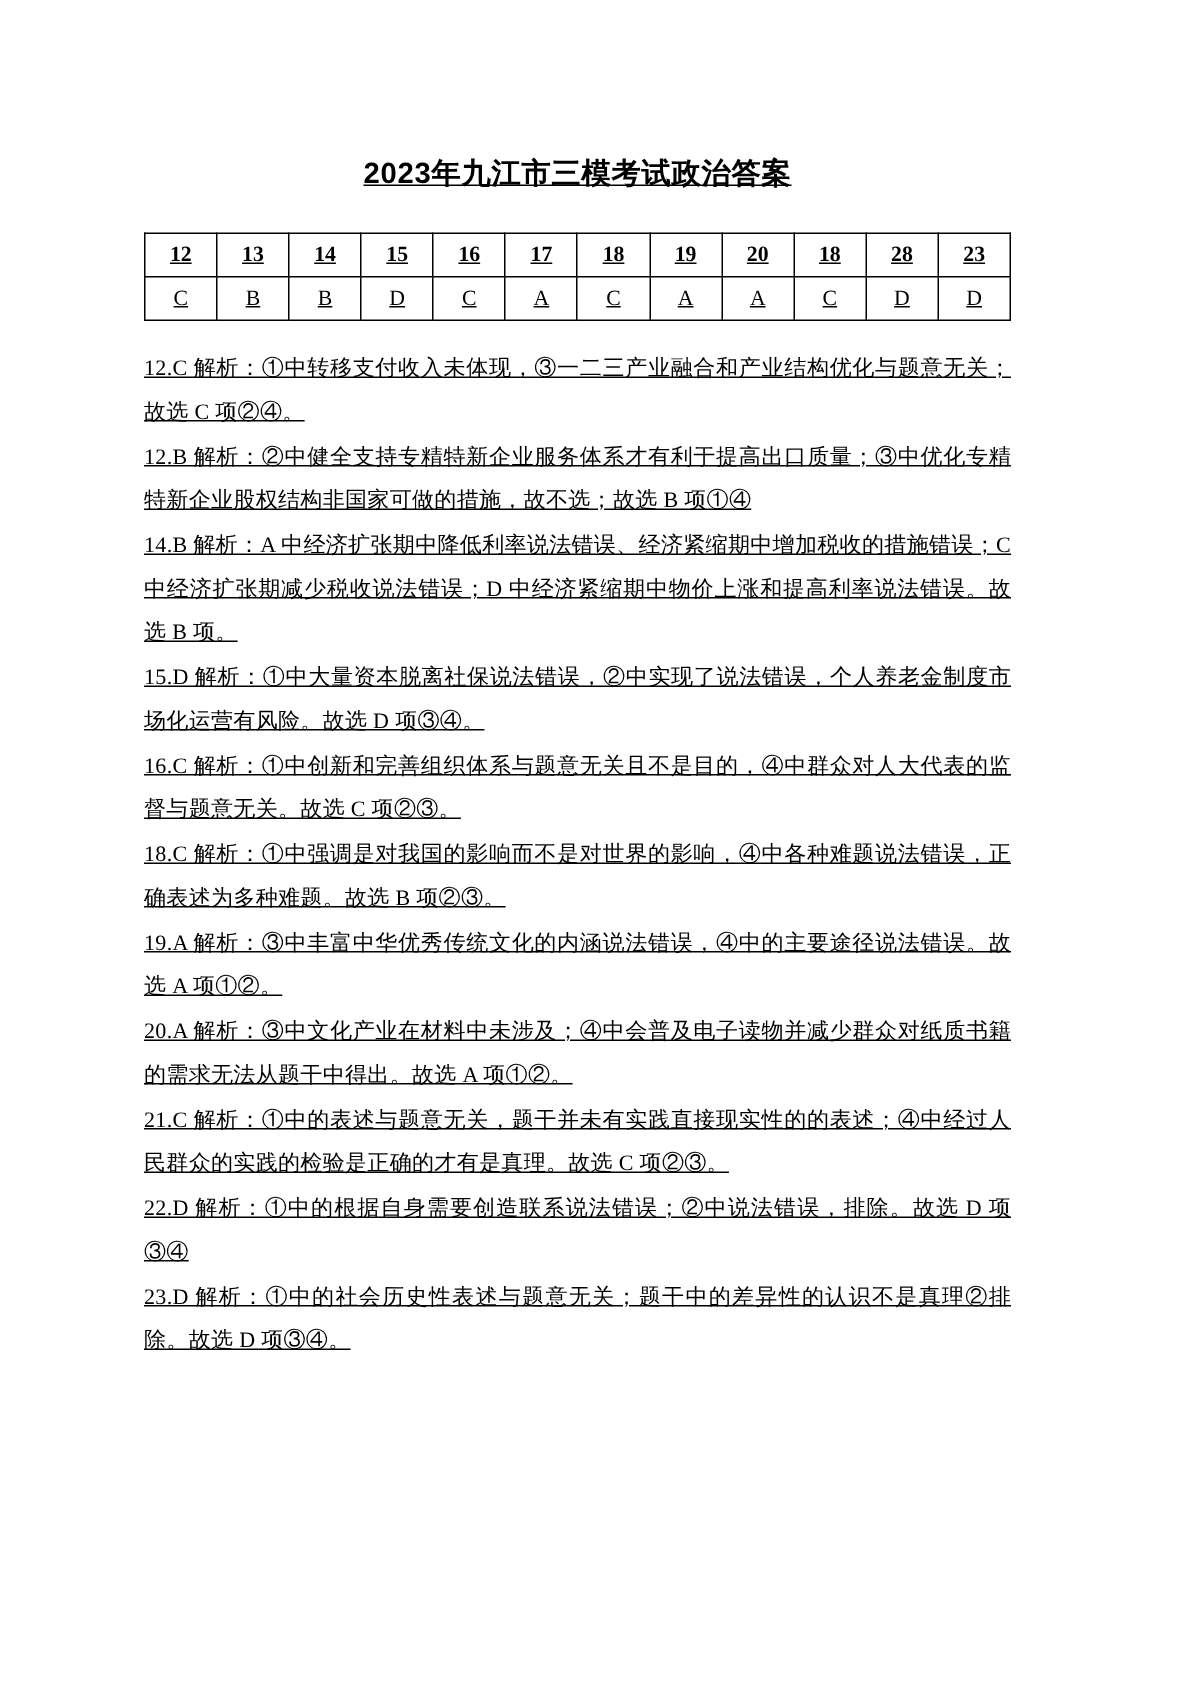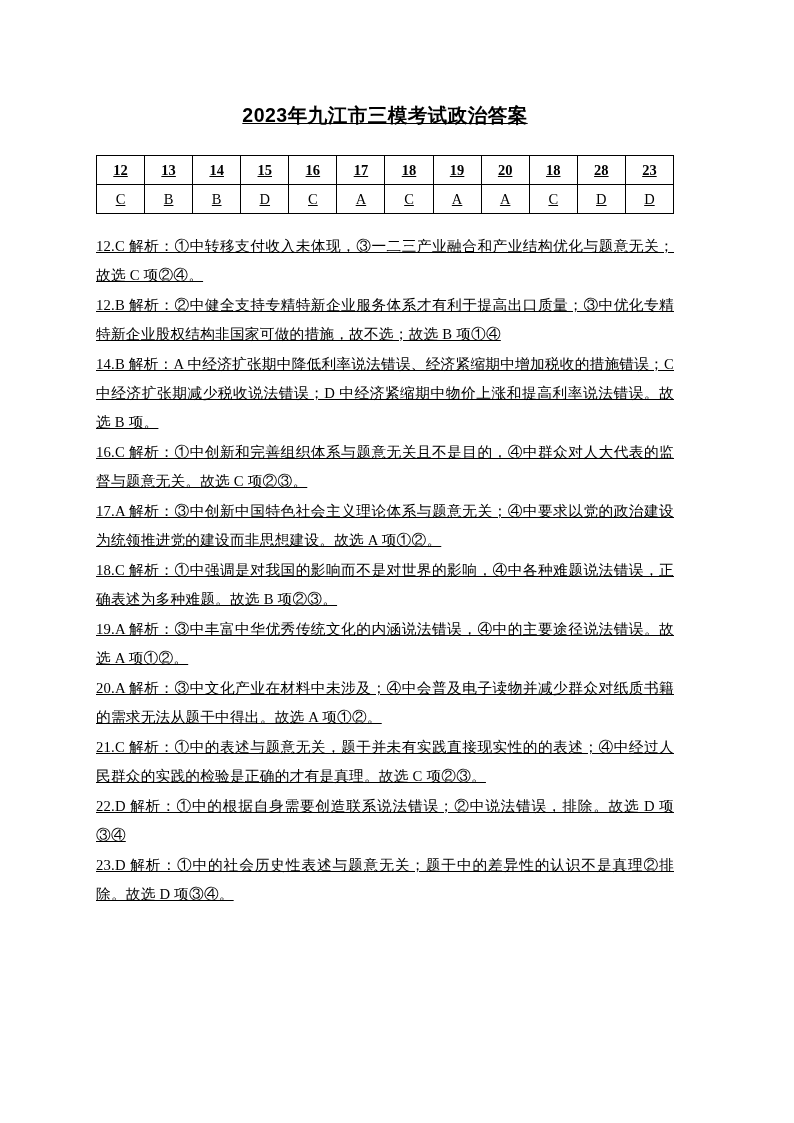--- a/index.html
+++ b/index.html
@@ -102,22 +102,22 @@
         <td>D</td>
         <td>D</td>
       </tr>
     </tbody>
   </table>
 
   <div class="explanations">
     <p class="exp-item">12.C 解析：①中转移支付收入未体现，③一二三产业融合和产业结构优化与题意无关；故选 C 项②④。</p>
     <p class="exp-item">12.B 解析：②中健全支持专精特新企业服务体系才有利于提高出口质量；③中优化专精特新企业股权结构非国家可做的措施，故不选；故选 B 项①④</p>
     <p class="exp-item">14.B 解析：A 中经济扩张期中降低利率说法错误、经济紧缩期中增加税收的措施错误；C 中经济扩张期减少税收说法错误；D 中经济紧缩期中物价上涨和提高利率说法错误。故选 B 项。</p>
+    <p class="exp-item">15.D 解析：①中大量资本脱离社保说法错误，②中实现了说法错误，个人养老金制度市场化运营有风险。故选 D 项③④。</p>
     <p class="exp-item">16.C 解析：①中创新和完善组织体系与题意无关且不是目的，④中群众对人大代表的监督与题意无关。故选 C 项②③。</p>
-    <p class="exp-item">17.A 解析：③中创新中国特色社会主义理论体系与题意无关；④中要求以党的政治建设为统领推进党的建设而非思想建设。故选 A 项①②。</p>
     <p class="exp-item">18.C 解析：①中强调是对我国的影响而不是对世界的影响，④中各种难题说法错误，正确表述为多种难题。故选 B 项②③。</p>
     <p class="exp-item">19.A 解析：③中丰富中华优秀传统文化的内涵说法错误，④中的主要途径说法错误。故选 A 项①②。</p>
     <p class="exp-item">20.A 解析：③中文化产业在材料中未涉及；④中会普及电子读物并减少群众对纸质书籍的需求无法从题干中得出。故选 A 项①②。</p>
     <p class="exp-item">21.C 解析：①中的表述与题意无关，题干并未有实践直接现实性的的表述；④中经过人民群众的实践的检验是正确的才有是真理。故选 C 项②③。</p>
     <p class="exp-item">22.D 解析：①中的根据自身需要创造联系说法错误；②中说法错误，排除。故选 D 项③④</p>
     <p class="exp-item">23.D 解析：①中的社会历史性表述与题意无关；题干中的差异性的认识不是真理②排除。故选 D 项③④。</p>
   </div>
 
 </div>
 

